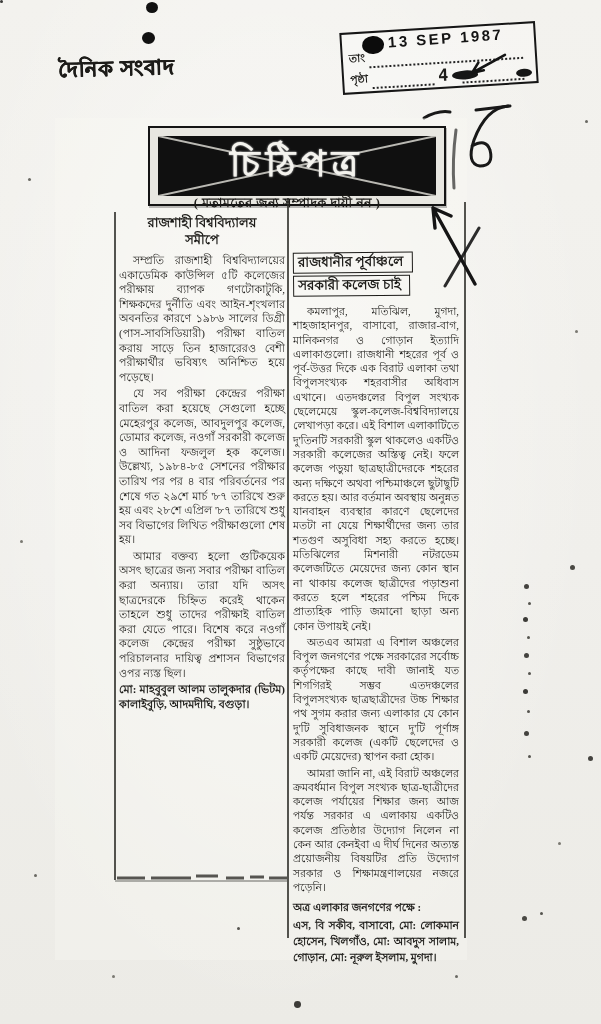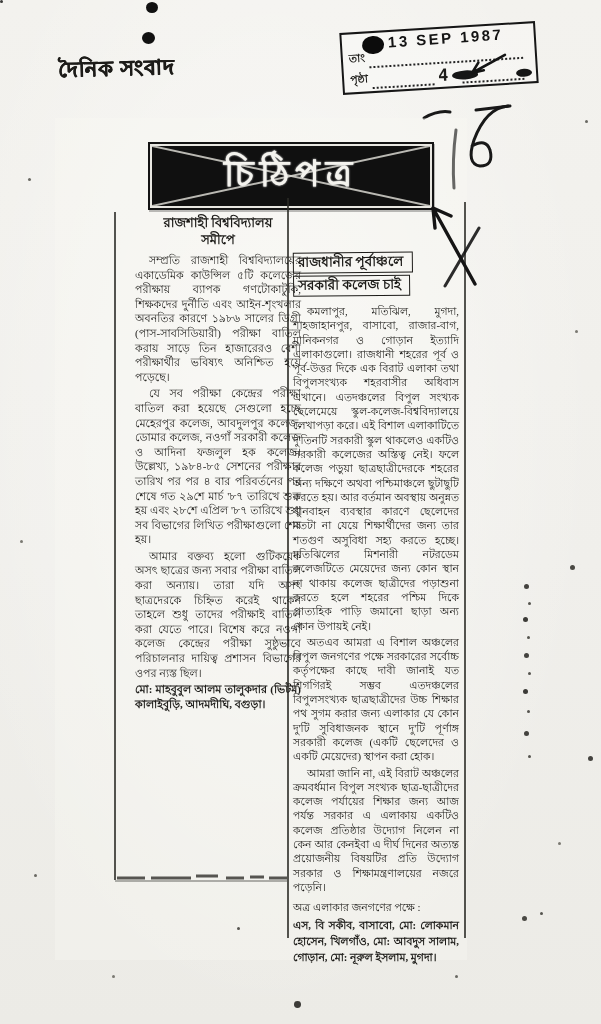--- a/index.html
+++ b/index.html
@@ -48,51 +48,51 @@
   }
   .stamp .blot2{position:absolute;right:58px;bottom:6px;width:26px;height:9px;border-radius:50%;background:#161616;}
   .stamp .blot3{position:absolute;right:4px;bottom:5px;width:16px;height:8px;border-radius:50%;background:#161616;}
   svg.annotation{position:absolute;overflow:visible;}
   
   .clipping{
     position:absolute;left:55px;top:118px;width:412px;height:842px;
     background:rgba(250,249,244,.35);
   }
   .titlebox-outer{
-    position:absolute;left:93px;top:24px;width:278px;height:60px;
-    border:2px solid #141414;padding:2px;background:#e8e7e1;
+    position:absolute;left:93px;top:8px;width:278px;height:60px;
+    border:2px solid #141414;padding:8px;background:#e8e7e1;
     box-shadow:1px 2px 0 rgba(0,0,0,.25);
   }
   .titlebox{
     position:relative;width:100%;height:100%;background:#101010;
     display:flex;align-items:center;justify-content:center;
   }
   .titlebox .xlines{position:absolute;left:0;top:0;width:100%;height:100%;}
   .titlebox .title-text{
     position:relative;color:#f4f3ee;font-size:36px;font-weight:bold;
     letter-spacing:6px;text-shadow:0 0 2px #fff;
   }
   .subtitle{
     position:absolute;left:93px;top:76px;width:278px;text-align:center;
     font-size:12.5px;font-weight:bold;letter-spacing:.5px;
   }
   .col-rule{position:absolute;width:1.5px;background:#2b2a26;opacity:.8;}
   .column{position:absolute;font-size:11px;line-height:14.6px;text-align:justify;}
   .column p{margin:0 0 2px 0;text-indent:14px;}
-  .col-left{left:80px;top:96px;width:166px;}
+  .col-left{left:64px;top:96px;width:166px;}
   .col-right{left:238px;top:86px;width:166px;font-size:10.8px;line-height:14.3px;margin-top:48px;}
   .lhead{font-weight:bold;font-size:13px;text-align:center;line-height:17px;margin-bottom:5px;}
   .lhead .hl{display:block;}
   .rhead{margin-bottom:6px;transform:rotate(-.6deg);}
   .rhead .hl{
     display:inline-block;font-weight:bold;font-size:13.5px;line-height:16px;
     border:1.5px solid #1d1c19;padding:1px 8px 2px 4px;margin-bottom:2px;
   }
   .sig{font-weight:bold;margin-top:0;}
-  .signoff{font-weight:normal;margin:6px 0 3px 0;}
+  .signoff{font-weight:bold;margin:6px 0 3px 0;}
   .signatories{font-weight:bold;line-height:16px;}
   .smudge{position:absolute;left:60px;top:752px;}
 </style>
 </head>
 <body>
 
 <div id="paper">
 
   <div class="punch" style="left:146px;top:2px;width:12px;height:11px;"></div>
   <div class="punch" style="left:142px;top:32px;width:13px;height:12px;"></div>
@@ -132,20 +132,21 @@
     <div class="titlebox-outer">
       <div class="titlebox">
         <svg class="xlines" viewBox="0 0 100 100" preserveAspectRatio="none">
           <line x1="0" y1="0" x2="100" y2="100" stroke="#d8d7d0" stroke-width="2" vector-effect="non-scaling-stroke" opacity=".85"></line>
           <line x1="0" y1="100" x2="100" y2="0" stroke="#d8d7d0" stroke-width="2" vector-effect="non-scaling-stroke" opacity=".85"></line>
         </svg>
         <span class="title-text">চিঠিপত্র</span>
       </div>
     </div>
 
+    <div class="subtitle">( মতামতের জন্য সম্পাদক দায়ী নন )</div>
 
     <div class="col-rule" style="left:59px;top:94px;height:668px;"></div>
     <div class="col-rule" style="left:232px;top:80px;height:740px;"></div>
     <div class="col-rule" style="left:409px;top:84px;height:736px;"></div>
 
     <div class="column col-left">
       <div class="lhead">
         <span class="hl">রাজশাহী বিশ্ববিদ্যালয়</span>
         <span class="hl">সমীপে</span>
       </div>

